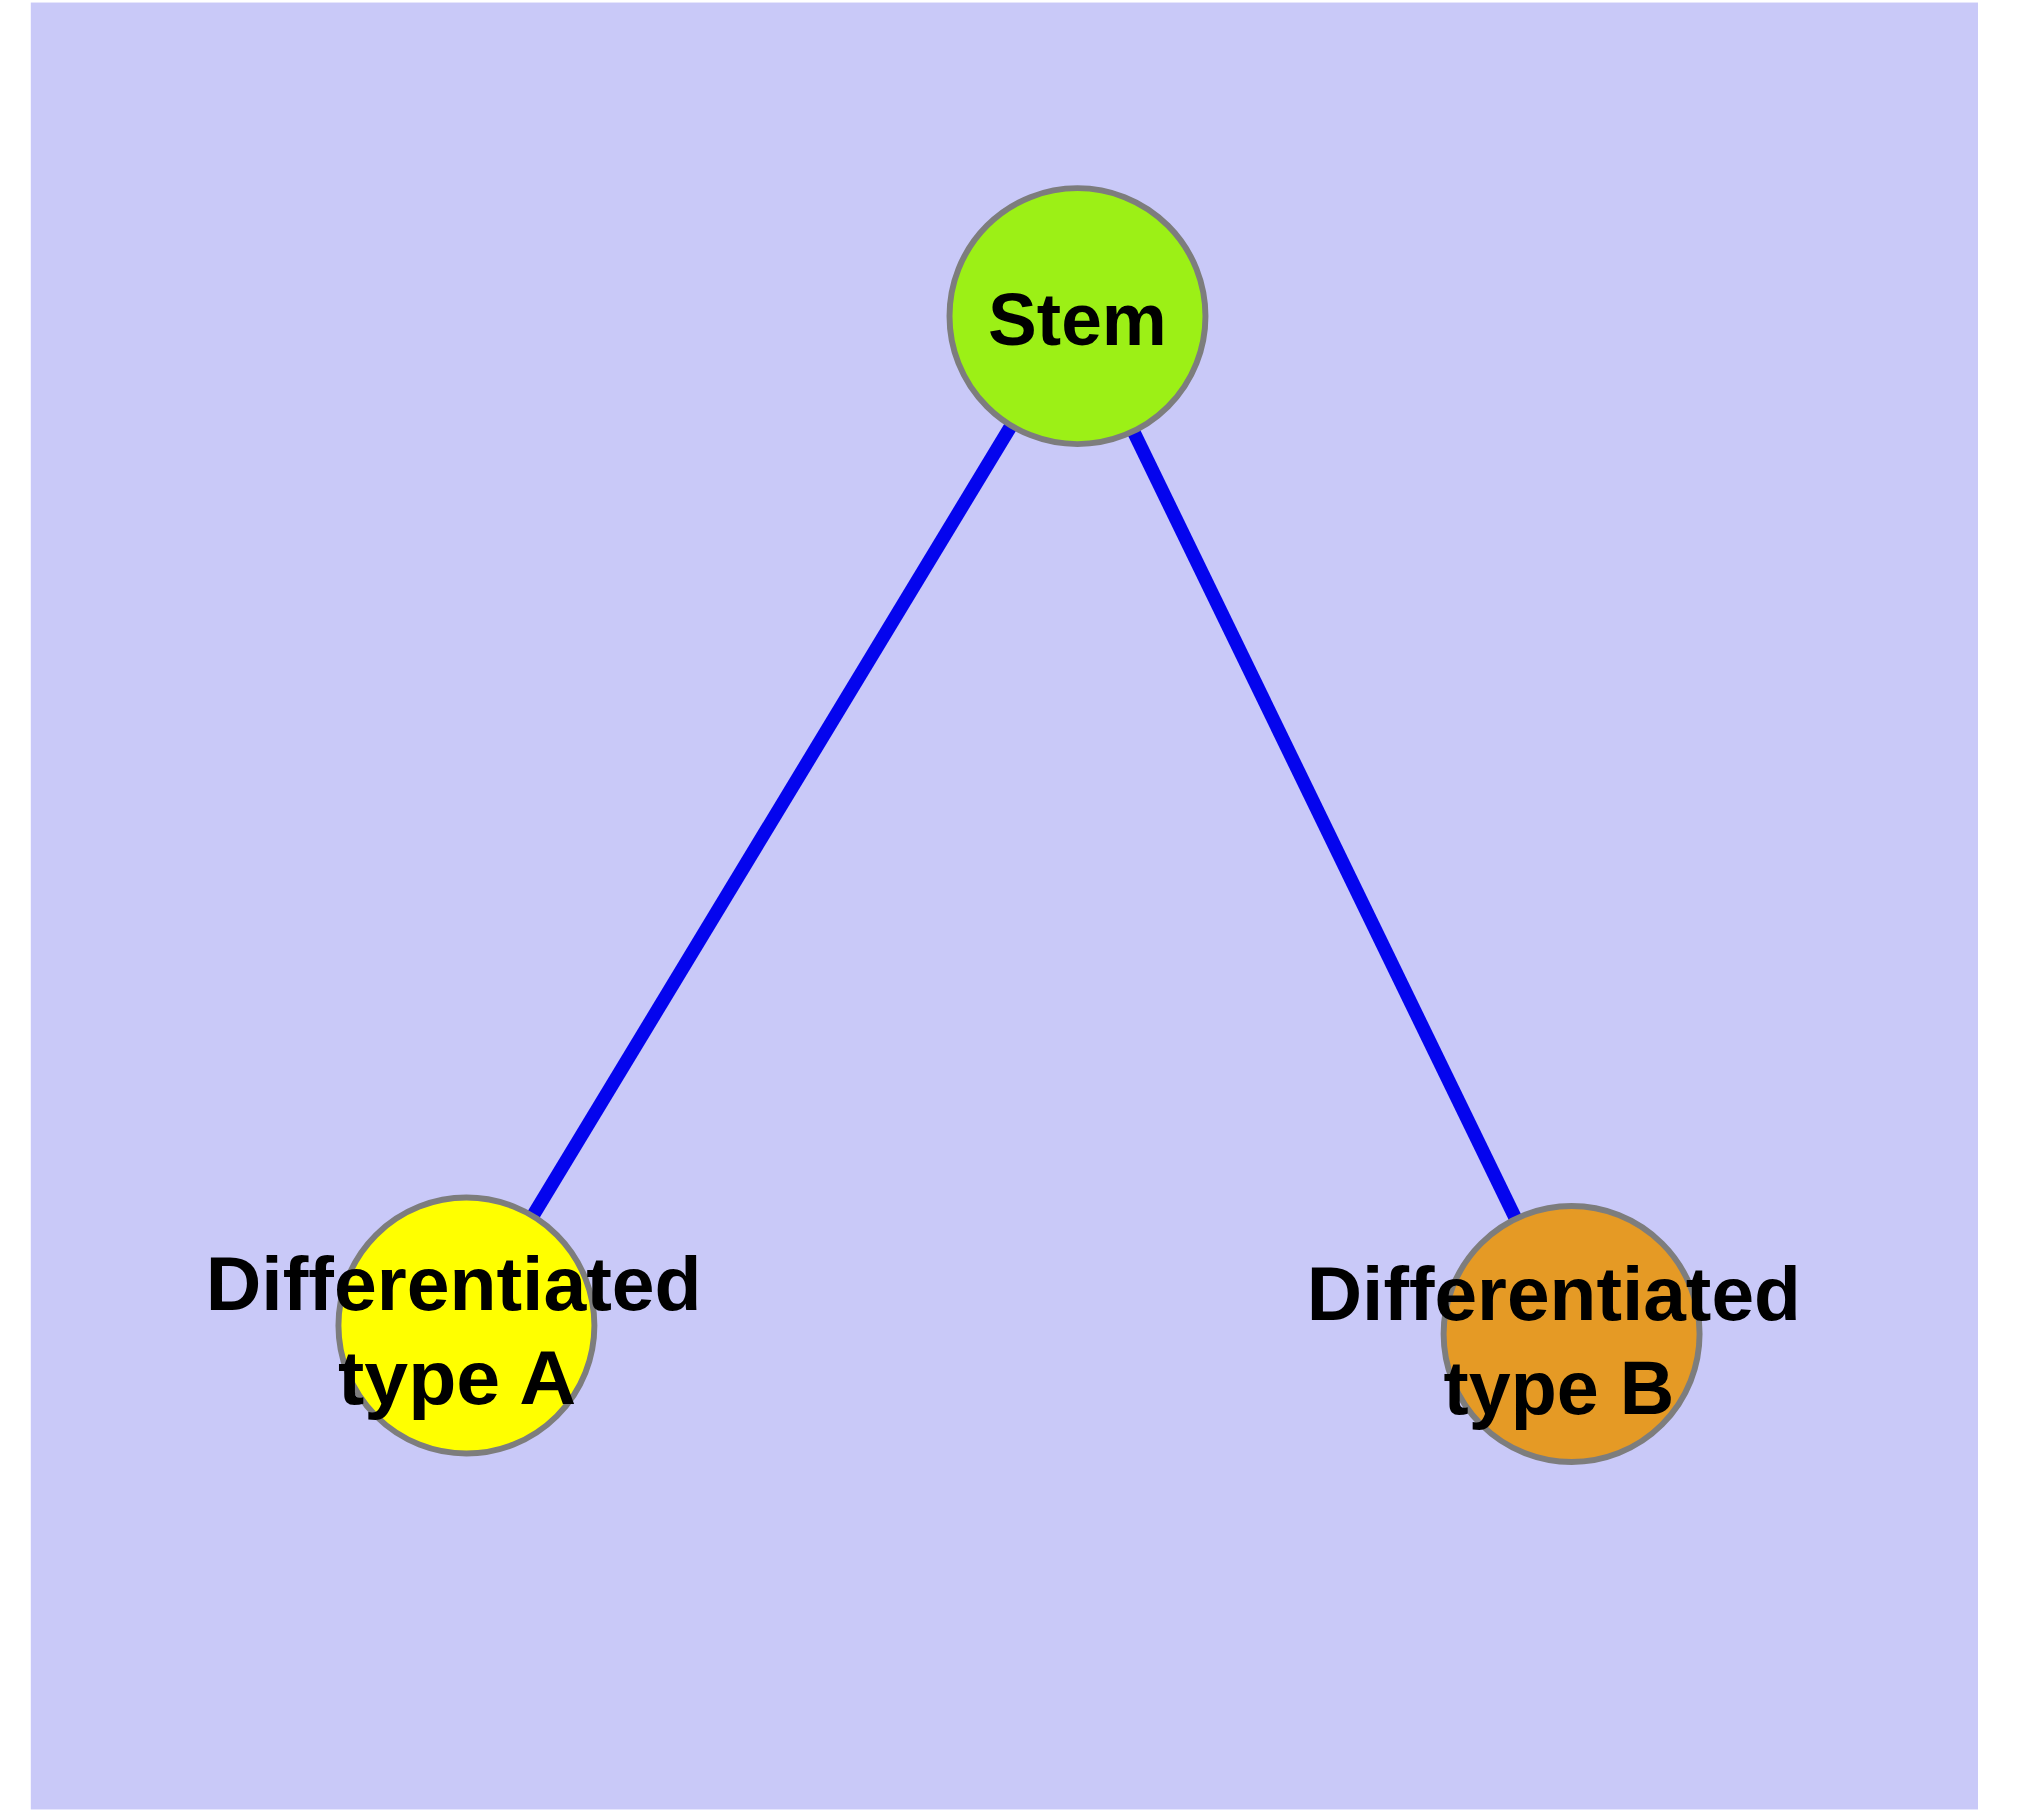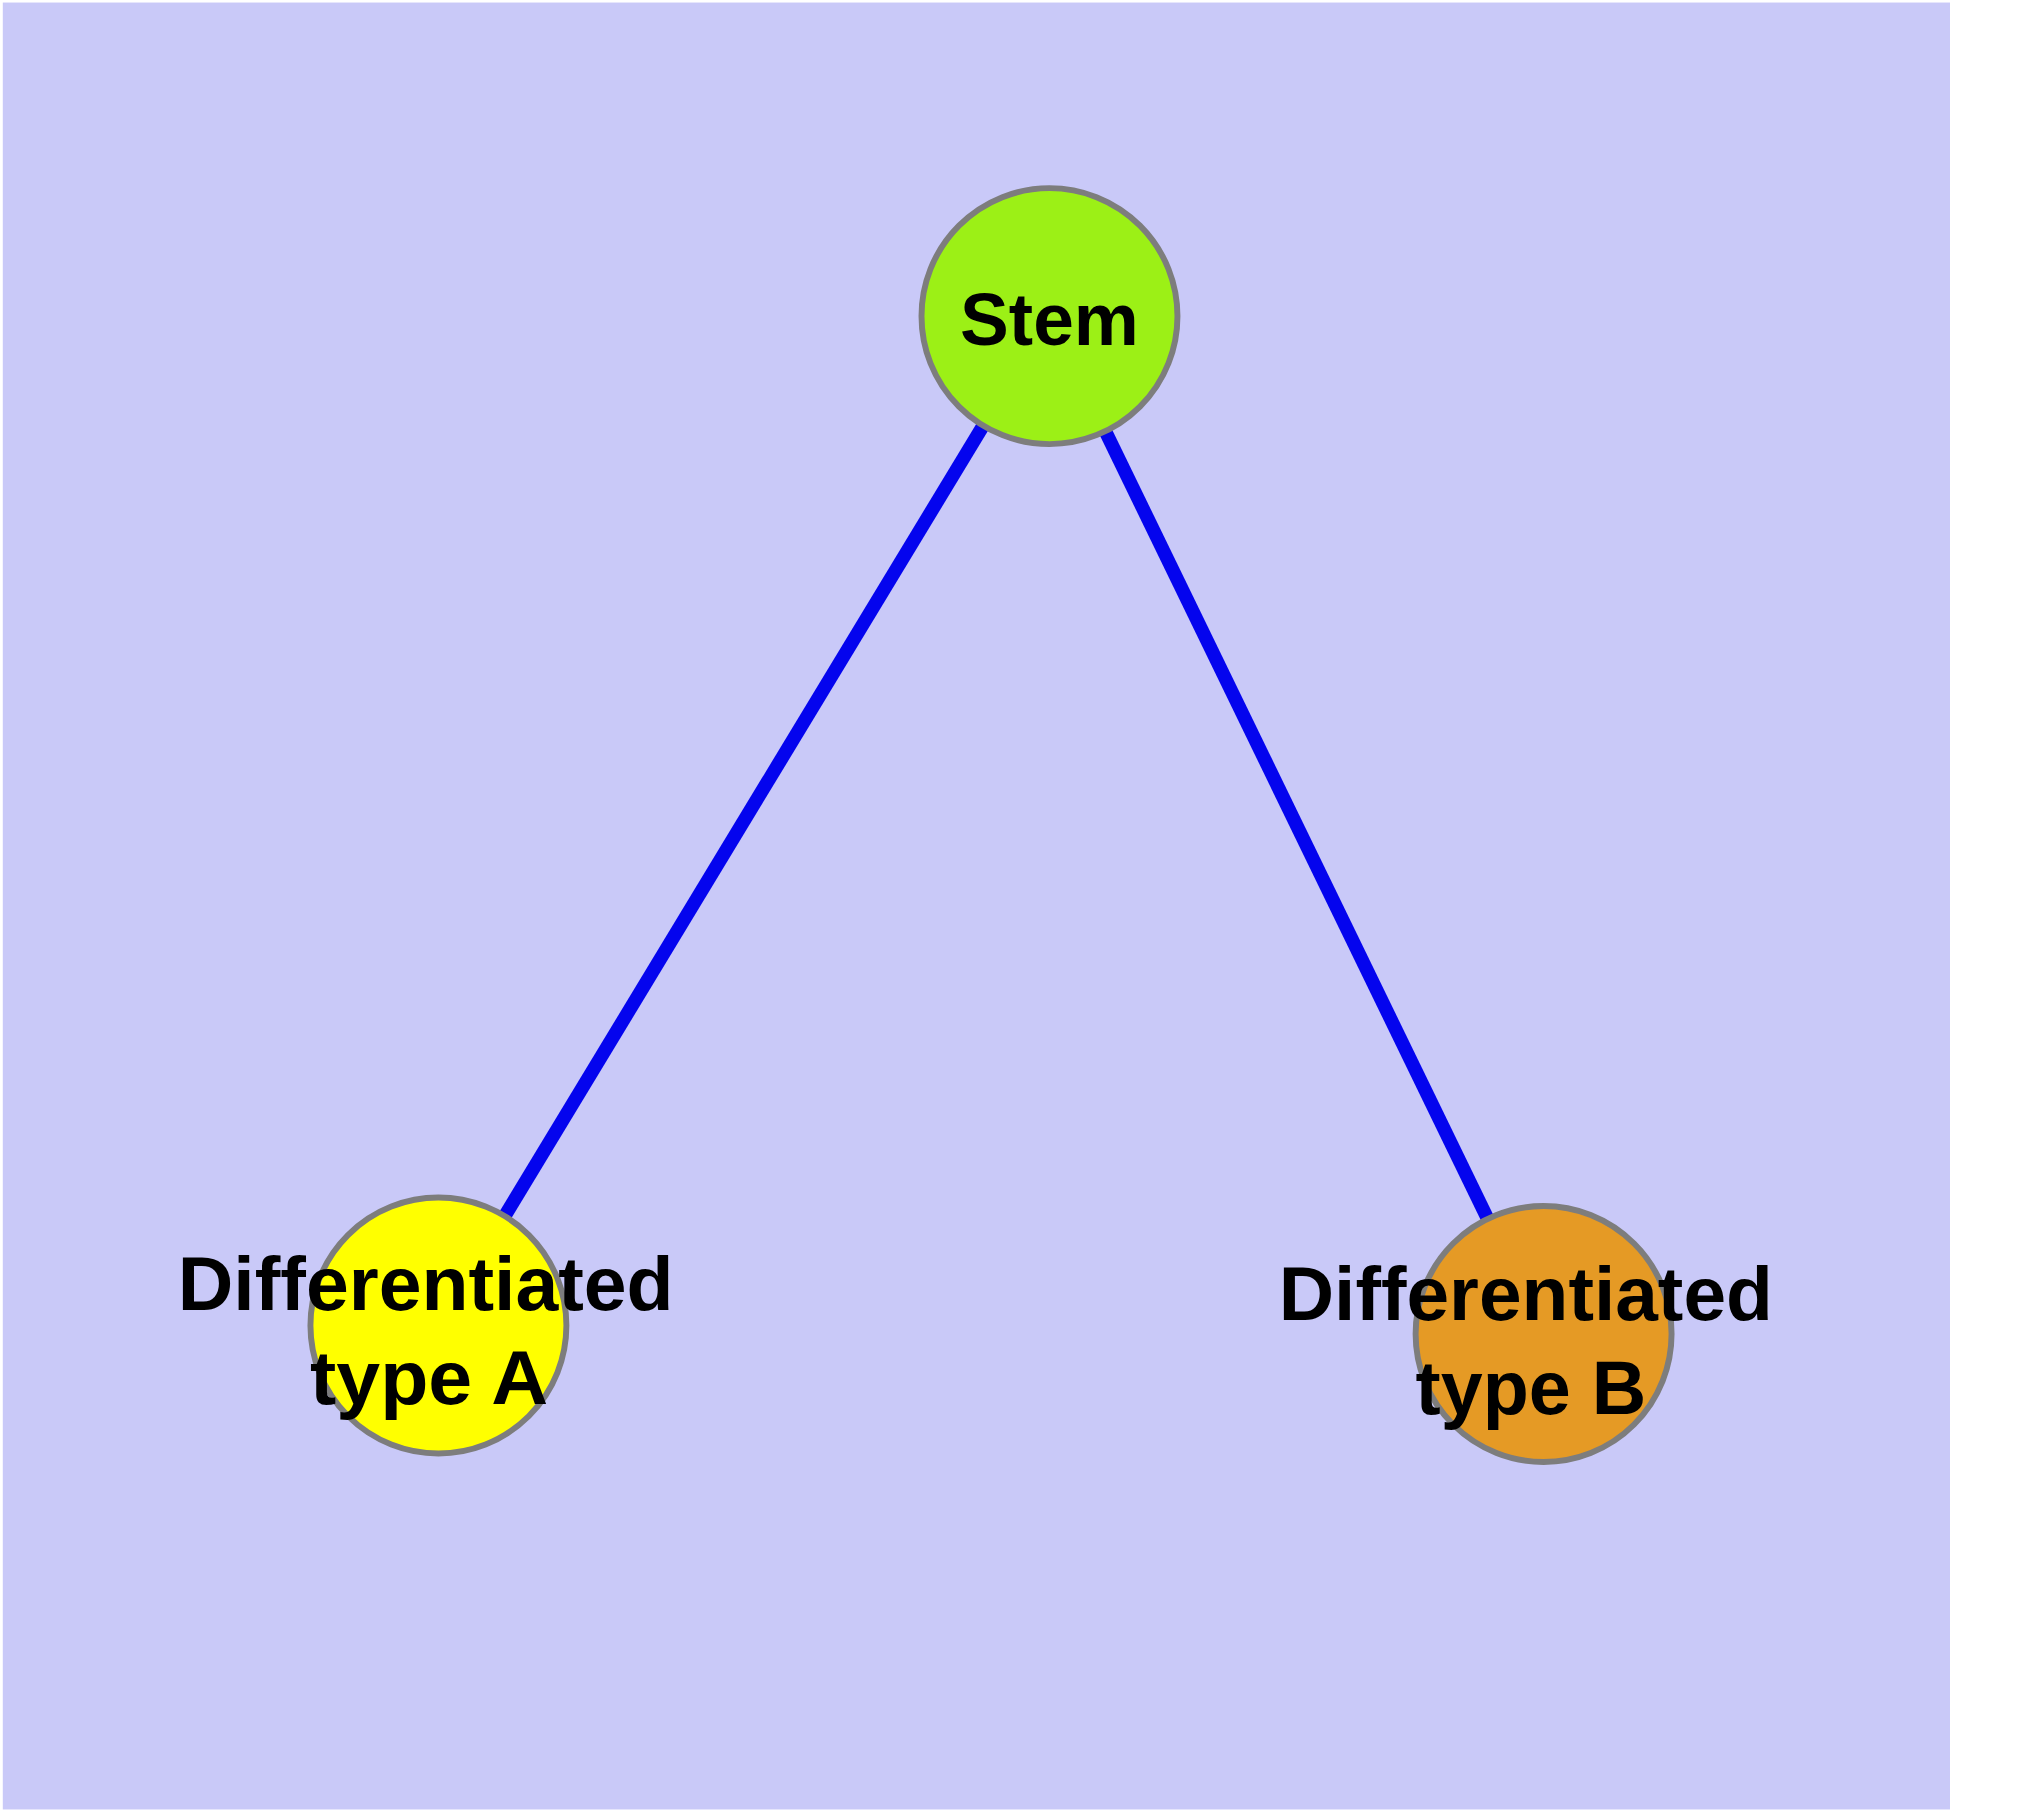--- a/index.html
+++ b/index.html
@@ -6,20 +6,21 @@
     margin: 0;
     padding: 0;
     background: #FFFFFF;
   }
   .stage {
     position: relative;
     width: 1950px;
     height: 1812px;
     background: #FFFFFF;
     overflow: hidden;
+    padding-left: 28px;
   }
   svg {
     display: block;
   }
   svg text {
     font-family: "Liberation Sans", "DejaVu Sans", sans-serif;
     font-weight: bold;
   }
 </style>
 </head>

